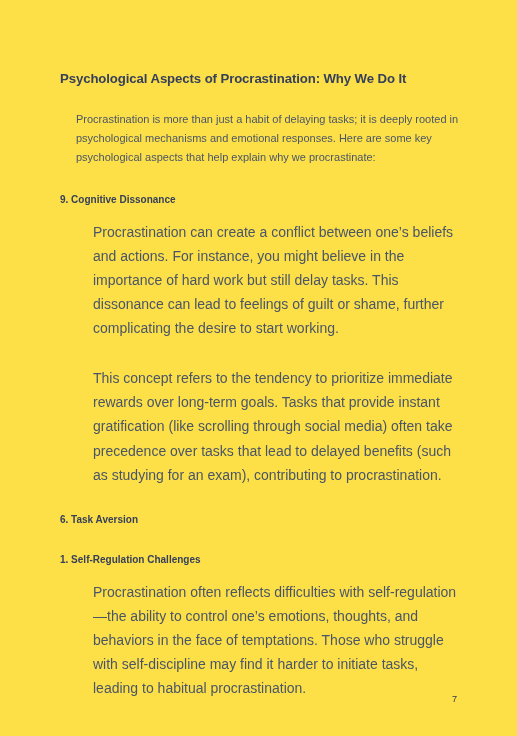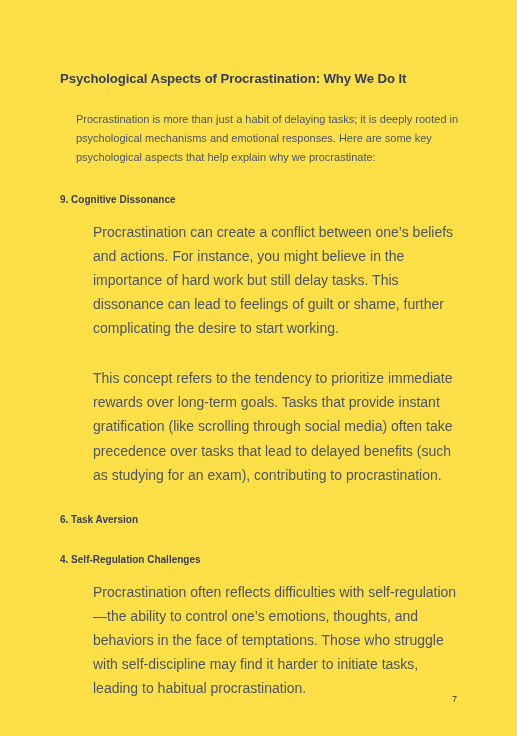--- a/index.html
+++ b/index.html
@@ -88,21 +88,21 @@
 
     <div class="section">
       <p class="section-body">This concept refers to the tendency to prioritize immediate rewards over long-term goals. Tasks that provide instant gratification (like scrolling through social media) often take precedence over tasks that lead to delayed benefits (such as studying for an exam), contributing to procrastination.</p>
     </div>
 
     <div class="section">
       <h2 class="section-heading">6. Task Aversion</h2>
     </div>
 
     <div class="section">
-      <h2 class="section-heading">4. Self-Regulation Challenges</h2>
+      <h2 class="section-heading">1. Self-Regulation Challenges</h2>
       <p class="section-body">Procrastination often reflects difficulties with self-regulation—the ability to control one’s emotions, thoughts, and behaviors in the face of temptations. Those who struggle with self-discipline may find it harder to initiate tasks, leading to habitual procrastination.</p>
     </div>
 
   </div>
 
   <div class="page-number">7</div>
 
 </div>
 
 </body></html>

